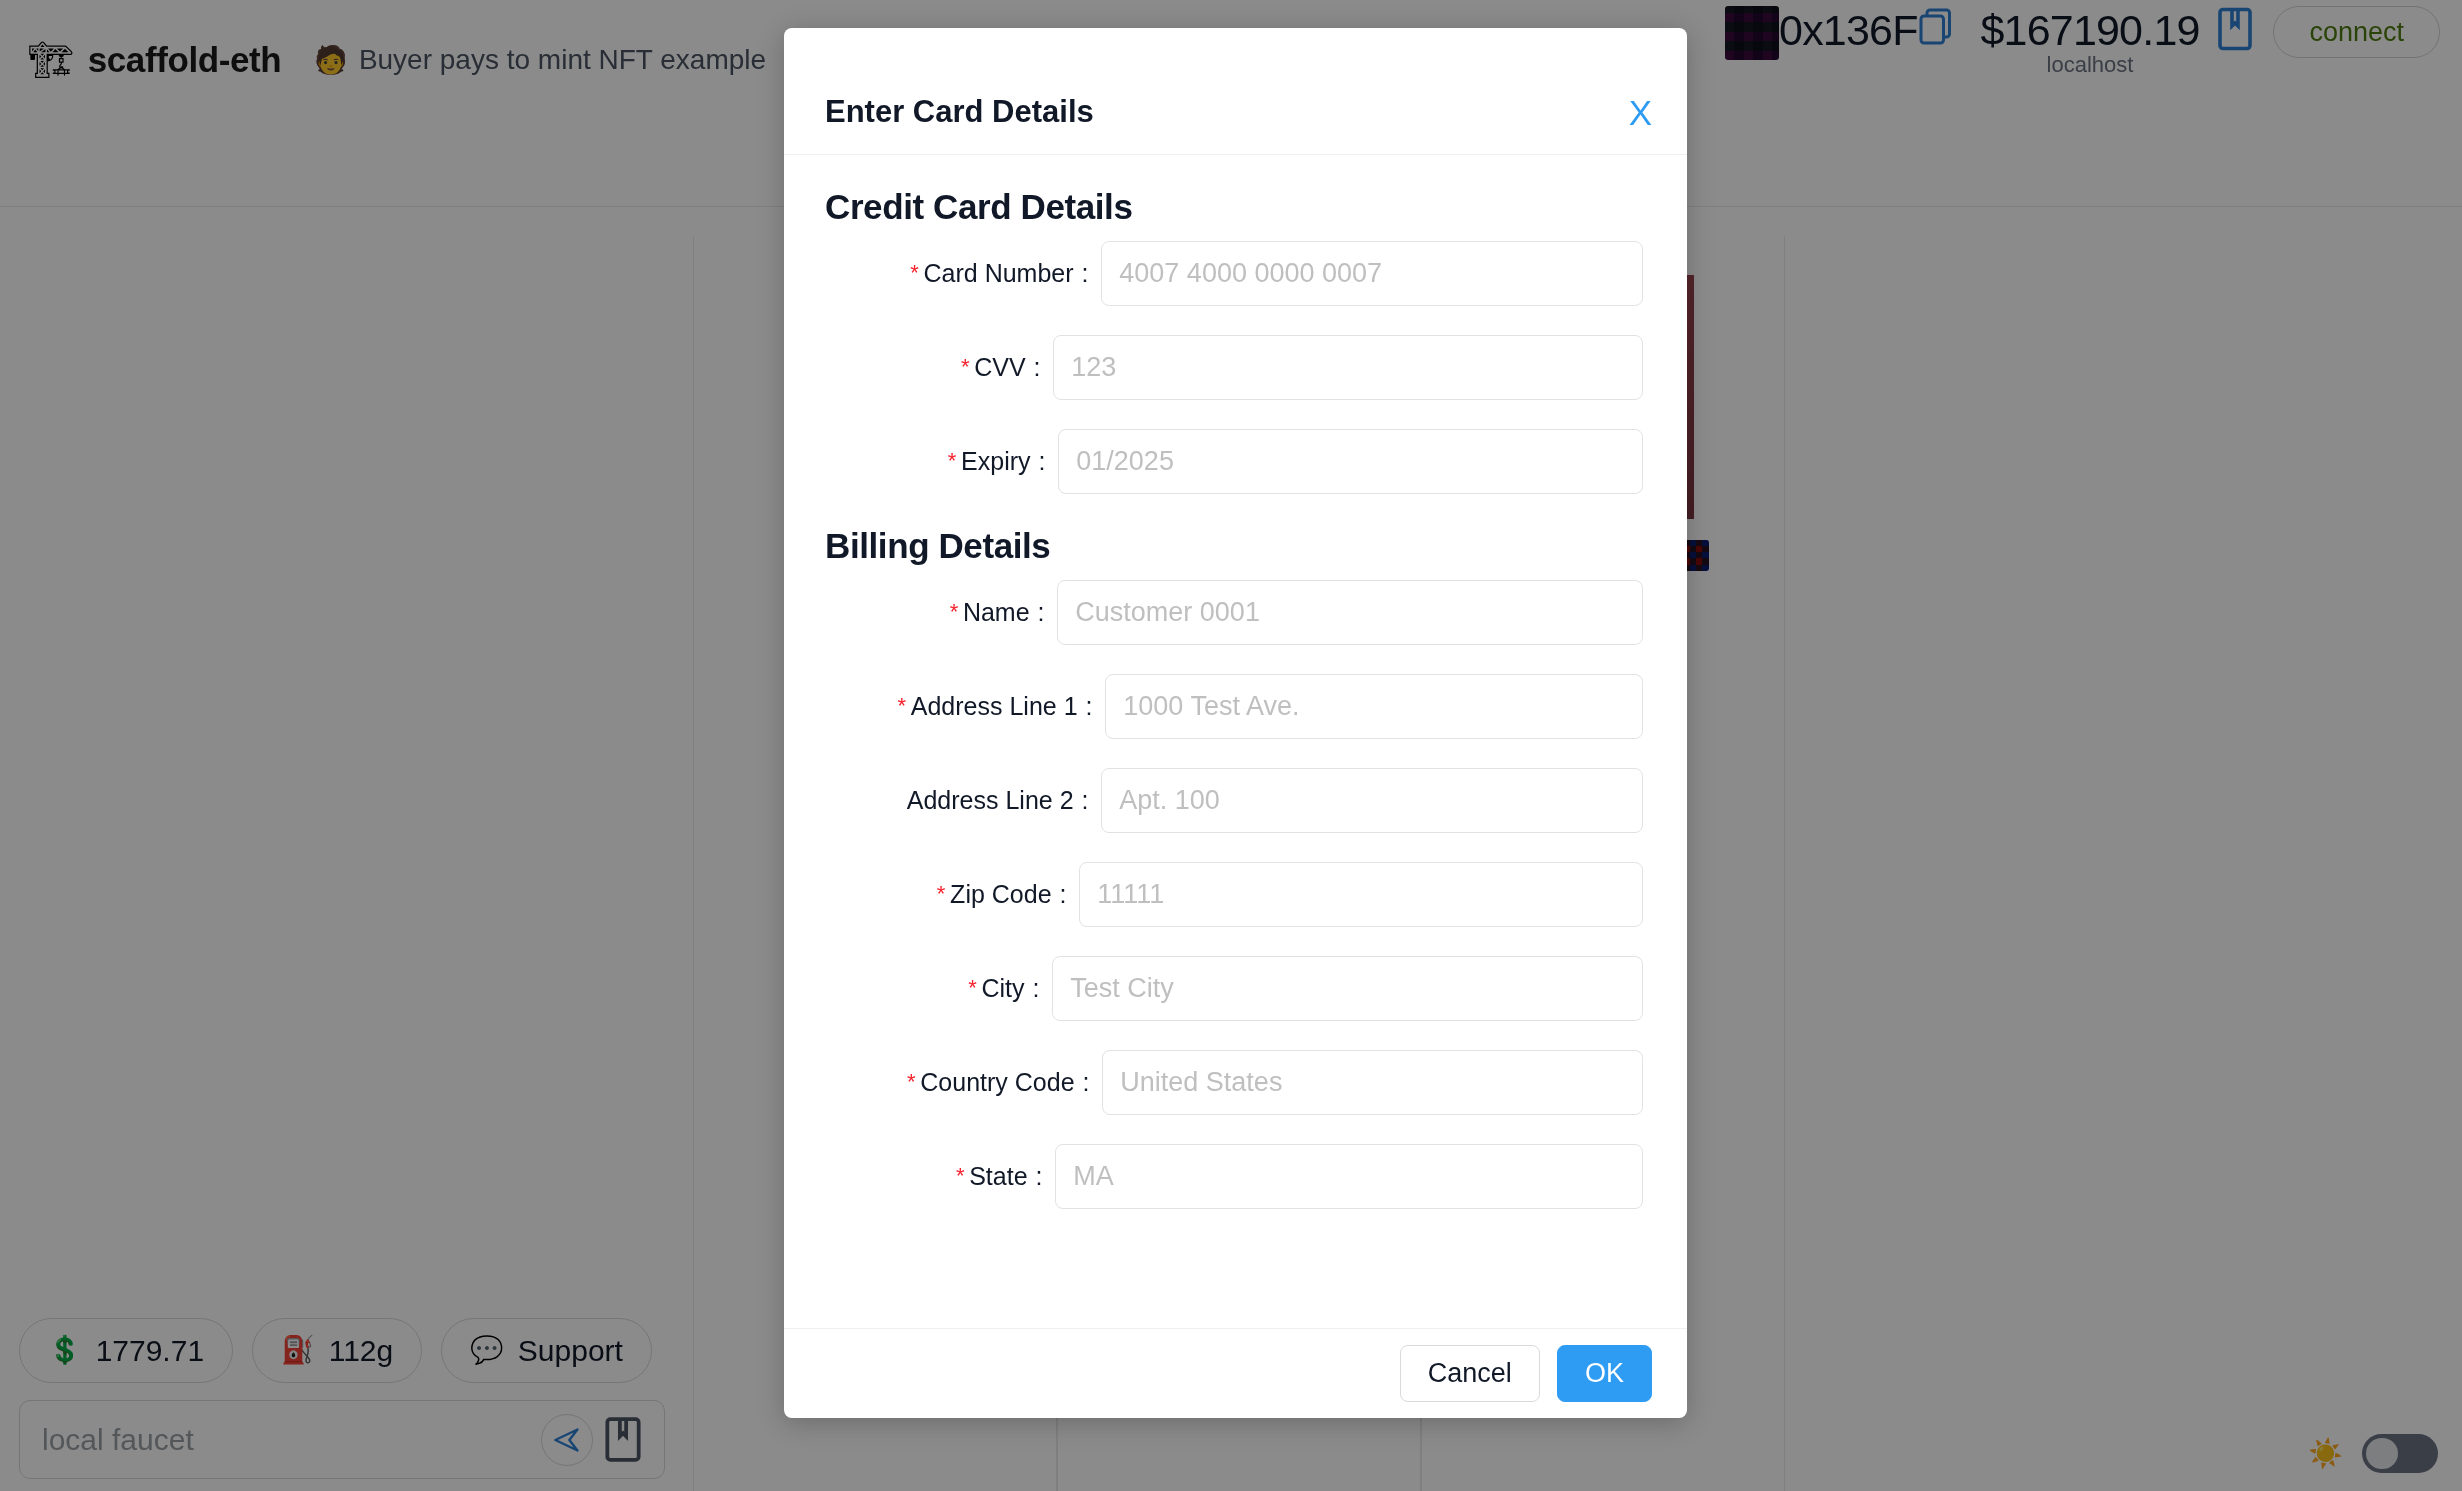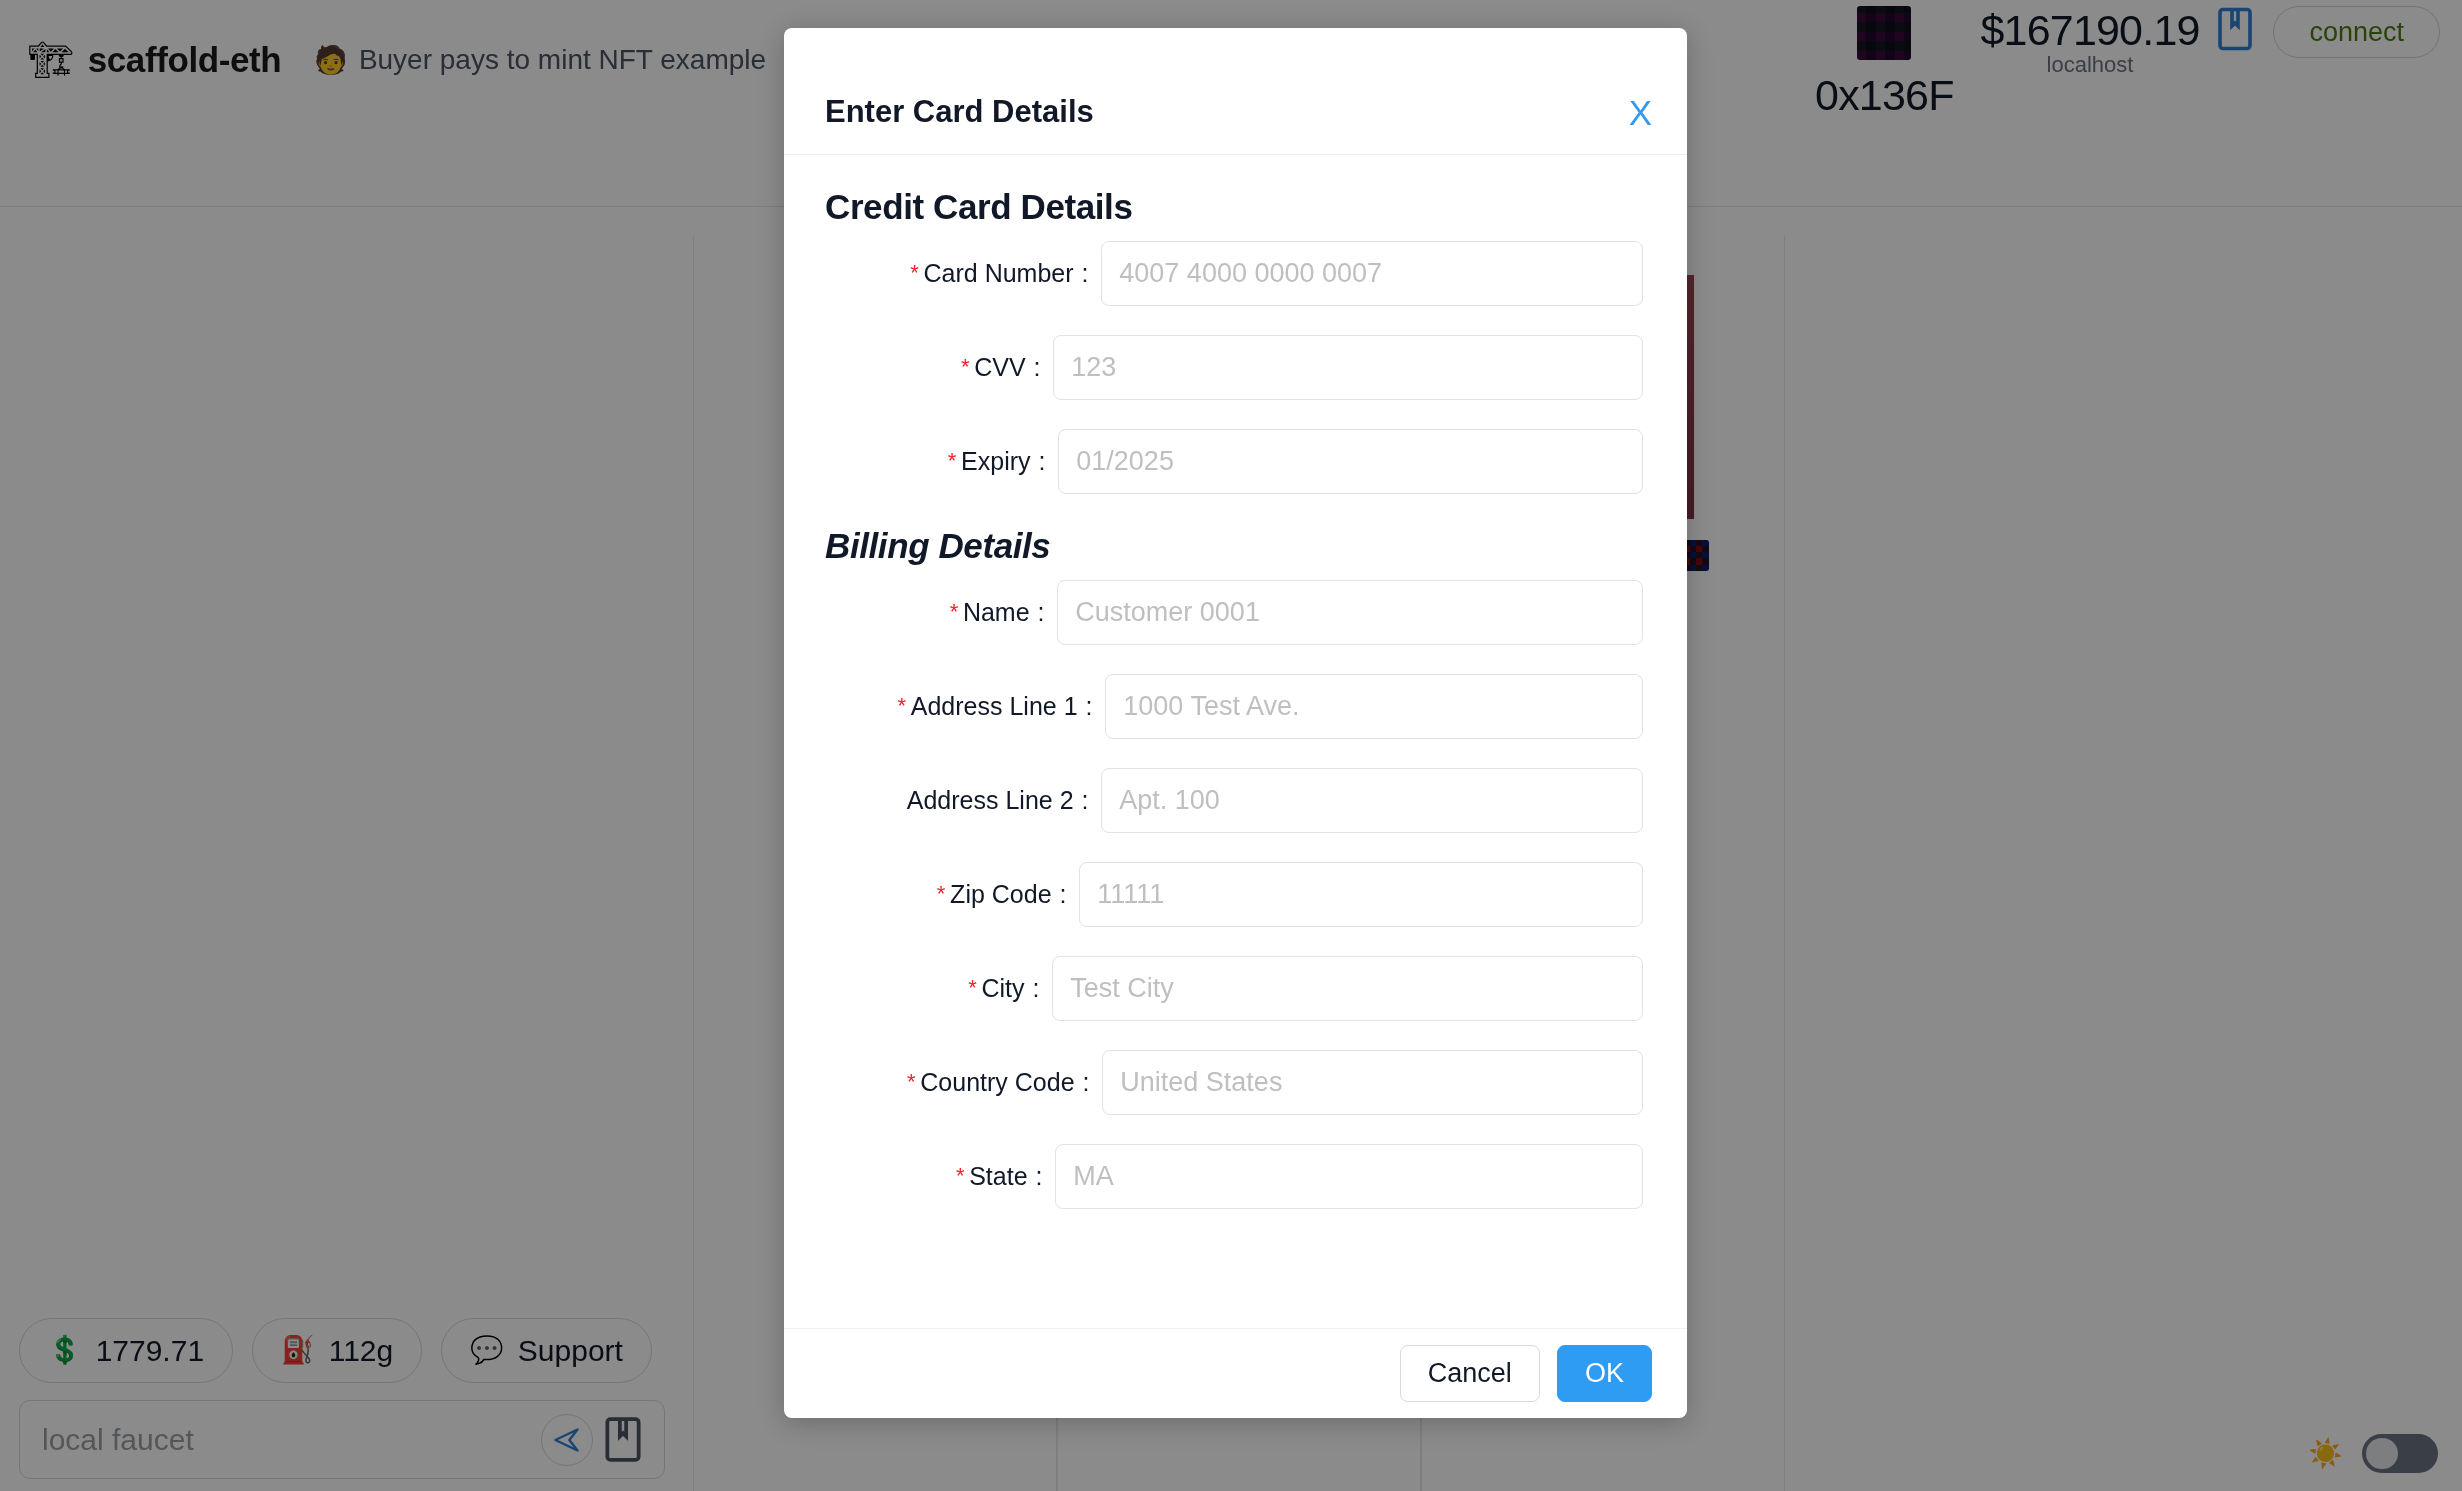--- a/index.html
+++ b/index.html
@@ -63,24 +63,22 @@
     position: absolute;
     right: 22px; top: 0;
     height: 120px;
     display: flex;
     align-items: flex-start;
     gap: 0;
     padding-top: 6.3px;
   }
   .acct-block {
     display: flex;
-    align-items: center;
-    gap: 11px;
+    gap: 0;
     margin-right: 6.3px;
-    flex-direction: column;
   }
   .blockie {
     width: 54px; height: 54px;
     border-radius: 3.2px;
     background:
       repeating-linear-gradient(90deg,#6b2d6b 0 9.5px,#3d1f4f 9.5px 19px),
       repeating-linear-gradient(0deg,#8e3a8e 0 9.5px,#2f7d4f 9.5px 19px);
     background-blend-mode: multiply;
     flex: none;
   }
@@ -357,21 +355,21 @@
     padding: 31.5px 44px 22px 41px;
     overflow: hidden;
   }
 
   .section-title {
     font-size: 35px;
     font-weight: bold;
     color: #111827;
     letter-spacing: -0.4px;
   }
-  .section-title.billing { margin-top: 28px; font-style: italic; }
+  .section-title.billing { margin-top: 28px; }
 
   .form-rows { margin-top: 11px; }
 
   .form-row {
     display: flex;
     align-items: center;
     height: 72px;
     margin-bottom: 22px;
   }
   .form-row:last-child { margin-bottom: 0; }

